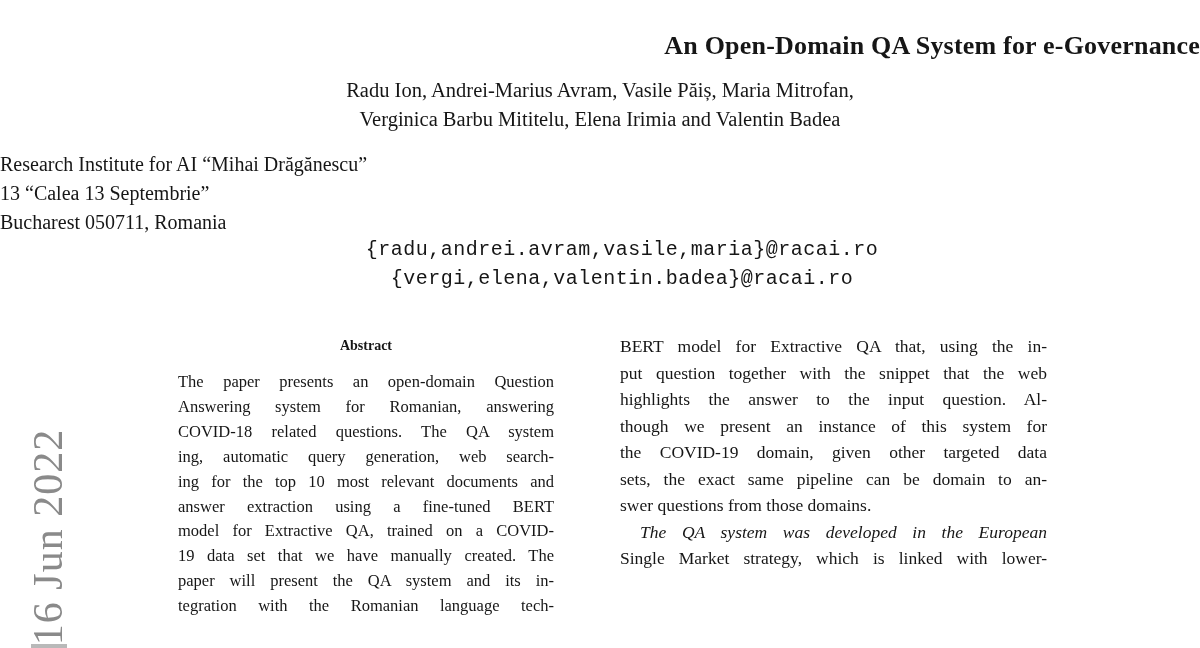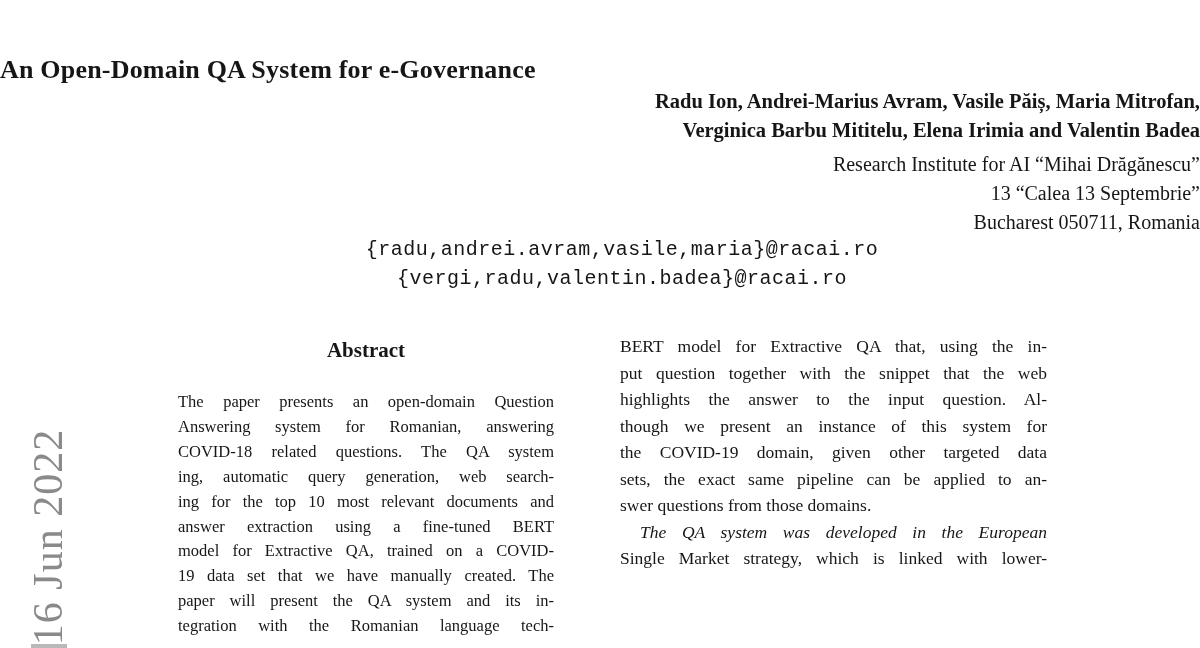--- a/index.html
+++ b/index.html
@@ -17,38 +17,37 @@
     background: var(--page-bg);
     overflow: hidden;
     font-family: "Liberation Serif", serif;
     color: var(--text-color);
   }
 
   
   .title {
     position: absolute;
     top: 31px; left: 0; right: 0;
-    text-align: left;
+    text-align: right;
     font-size: 26px;
     font-weight: bold;
     letter-spacing: 0.2px;
-    margin-top: 24px;
   }
   .authors {
     position: absolute;
-    top: 87px; left: 0; right: 0;
-    text-align: right;
+    top: 76px; left: 0; right: 0;
+    text-align: center;
     font-size: 20.5px;
-    font-weight: bold;
+    font-weight: normal;
     line-height: 28.5px;
   }
   .affiliation {
     position: absolute;
     top: 150px; left: 0; right: 0;
-    text-align: right;
+    text-align: left;
     font-size: 20px;
     line-height: 29px;
   }
   .emails {
     position: absolute;
     top: 236px; left: 0; right: 0;
     text-align: center;
     font-family: "Liberation Mono", monospace;
     font-size: 20px;
     line-height: 28.5px;
@@ -57,23 +56,23 @@
   }
 
   
   .col-left {
     position: absolute;
     left: 178px; top: 338px;
     width: 376px;
   }
   .abstract-heading {
     text-align: center;
-    font-size: 21px;
+    font-size: 14px;
     font-weight: bold;
-    margin-bottom: 27px;
+    margin-bottom: 16px;
   }
   .abstract-body {
     font-size: 16.5px;
     line-height: 24.9px;
   }
   .col-right {
     position: absolute;
     left: 620px; top: 333px;
     width: 427px;
     font-size: 17.5px;
@@ -130,21 +129,21 @@
   </div>
 
   <div class="affiliation">
     <div>Research Institute for AI “Mihai Drăgănescu”</div>
     <div>13 “Calea 13 Septembrie”</div>
     <div>Bucharest 050711, Romania</div>
   </div>
 
   <div class="emails">
     <div>{radu,andrei.avram,vasile,maria}@racai.ro</div>
-    <div>{vergi,radu,valentin.badea}@racai.ro</div>
+    <div>{vergi,elena,valentin.badea}@racai.ro</div>
   </div>
 
   <div class="col-left">
     <h2 class="abstract-heading">Abstract</h2>
     <div class="abstract-body">
         <div class="tline">The paper presents an open-domain Question</div>
         <div class="tline">Answering system for Romanian, answering</div>
         <div class="tline">COVID-18 related questions.  The QA system</div>
         <div class="tline">ing, automatic query generation, web search-</div>
         <div class="tline">ing for the top 10 most relevant documents and</div>
@@ -156,21 +155,21 @@
       </div>
   </div>
 
   <div class="col-right">
     <div class="para">
         <div class="tline">BERT model for Extractive QA that, using the in-</div>
         <div class="tline">put question together with the snippet that the web</div>
         <div class="tline">highlights the answer to the input question.  Al-</div>
         <div class="tline">though we present an instance of this system for</div>
         <div class="tline">the COVID-19 domain, given other targeted data</div>
-        <div class="tline">sets, the exact same pipeline can be applied to an-</div>
+        <div class="tline">sets, the exact same pipeline can be domain to an-</div>
         <div class="tline endline">swer questions from those domains.</div>
       </div>
     <div class="para">
         <div class="tline firstline">The QA system was developed in the European</div>
         <div class="tline">Single Market strategy, which is linked with lower-</div>
       </div>
   </div>
 
 </div>
 

